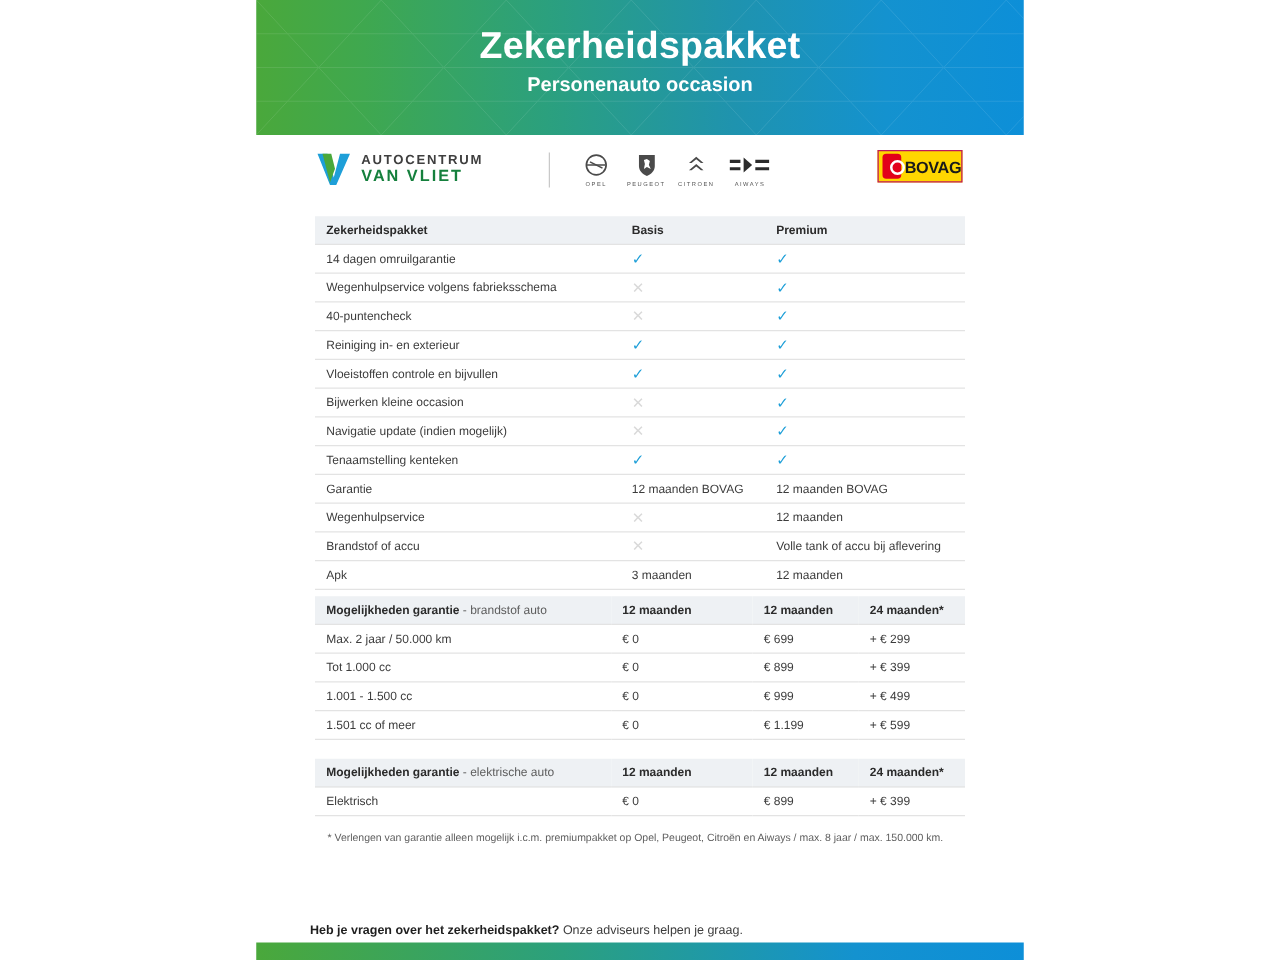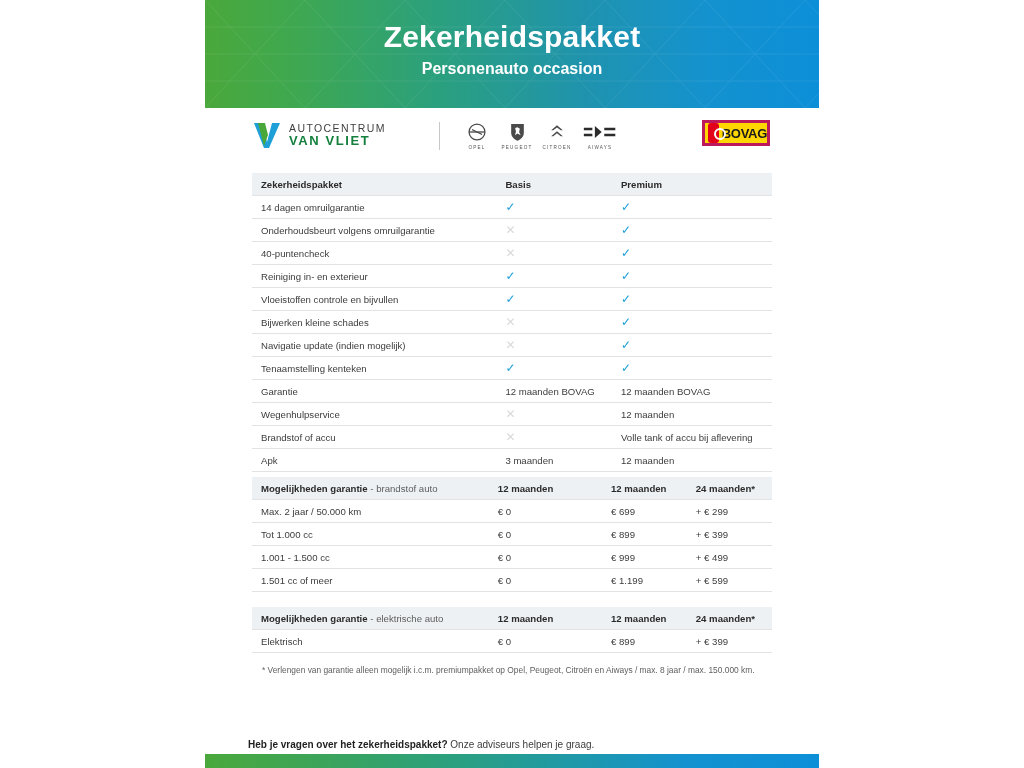--- a/index.html
+++ b/index.html
@@ -85,21 +85,21 @@
     height: 30px;
     position: relative;
   }
   .vv-text {
     line-height: 1.05;
   }
   .vv-text .l1 {
     font-size: 10.5px;
     letter-spacing: 1.4px;
     color: #3f3f3f;
-    font-weight: normal;
+    font-weight: bold;
   }
   .vv-text .l2 {
     font-size: 13px;
     letter-spacing: 1.6px;
     color: #15803d;
     font-weight: bold;
   }
   .brand-sep {
     position: absolute;
     left: 187px;
@@ -126,21 +126,21 @@
     color: #555;
     margin-top: 3px;
   }
   .bovag {
     position: absolute;
     left: 450px;
     top: 0px;
     width: 68px;
     height: 26px;
     background: #ffd600;
-    border: 3px solid #be185d;
+    border: 1px solid #be185d;
     display: flex;
     align-items: center;
     gap: 3px;
     padding-left: 3px;
     box-sizing: border-box;
   }
   .bovag .b-mark {
     width: 20px;
     height: 20px;
     background: #e2001a;
@@ -309,41 +309,41 @@
       <td class="cell-pad" style="width:112px;">Basis</td>
       <td class="cell-pad" style="width:160px;">Premium</td>
     </tr>
 
     <tr class="body-row row-line">
       <td class="cell-pad">14 dagen omruilgarantie</td>
       <td class="cell-pad"><span class="check">✓</span></td>
       <td class="cell-pad"><span class="check">✓</span></td>
     </tr>
     <tr class="body-row row-line">
-      <td class="cell-pad">Onderhoudsbeurt volgens omruilgarantie</td>
+      <td class="cell-pad">Wegenhulpservice volgens fabrieksschema</td>
       <td class="cell-pad"><span class="cross">✕</span></td>
       <td class="cell-pad"><span class="check">✓</span></td>
     </tr>
     <tr class="body-row row-line">
       <td class="cell-pad">40-puntencheck</td>
       <td class="cell-pad"><span class="cross">✕</span></td>
       <td class="cell-pad"><span class="check">✓</span></td>
     </tr>
     <tr class="body-row row-line">
       <td class="cell-pad">Reiniging in- en exterieur</td>
       <td class="cell-pad"><span class="check">✓</span></td>
       <td class="cell-pad"><span class="check">✓</span></td>
     </tr>
     <tr class="body-row row-line">
       <td class="cell-pad">Vloeistoffen controle en bijvullen</td>
       <td class="cell-pad"><span class="check">✓</span></td>
       <td class="cell-pad"><span class="check">✓</span></td>
     </tr>
     <tr class="body-row row-line">
-      <td class="cell-pad">Bijwerken kleine schades</td>
+      <td class="cell-pad">Bijwerken kleine occasion</td>
       <td class="cell-pad"><span class="cross">✕</span></td>
       <td class="cell-pad"><span class="check">✓</span></td>
     </tr>
     <tr class="body-row row-line">
       <td class="cell-pad">Navigatie update (indien mogelijk)</td>
       <td class="cell-pad"><span class="cross">✕</span></td>
       <td class="cell-pad"><span class="check">✓</span></td>
     </tr>
     <tr class="body-row row-line">
       <td class="cell-pad">Tenaamstelling kenteken</td>

